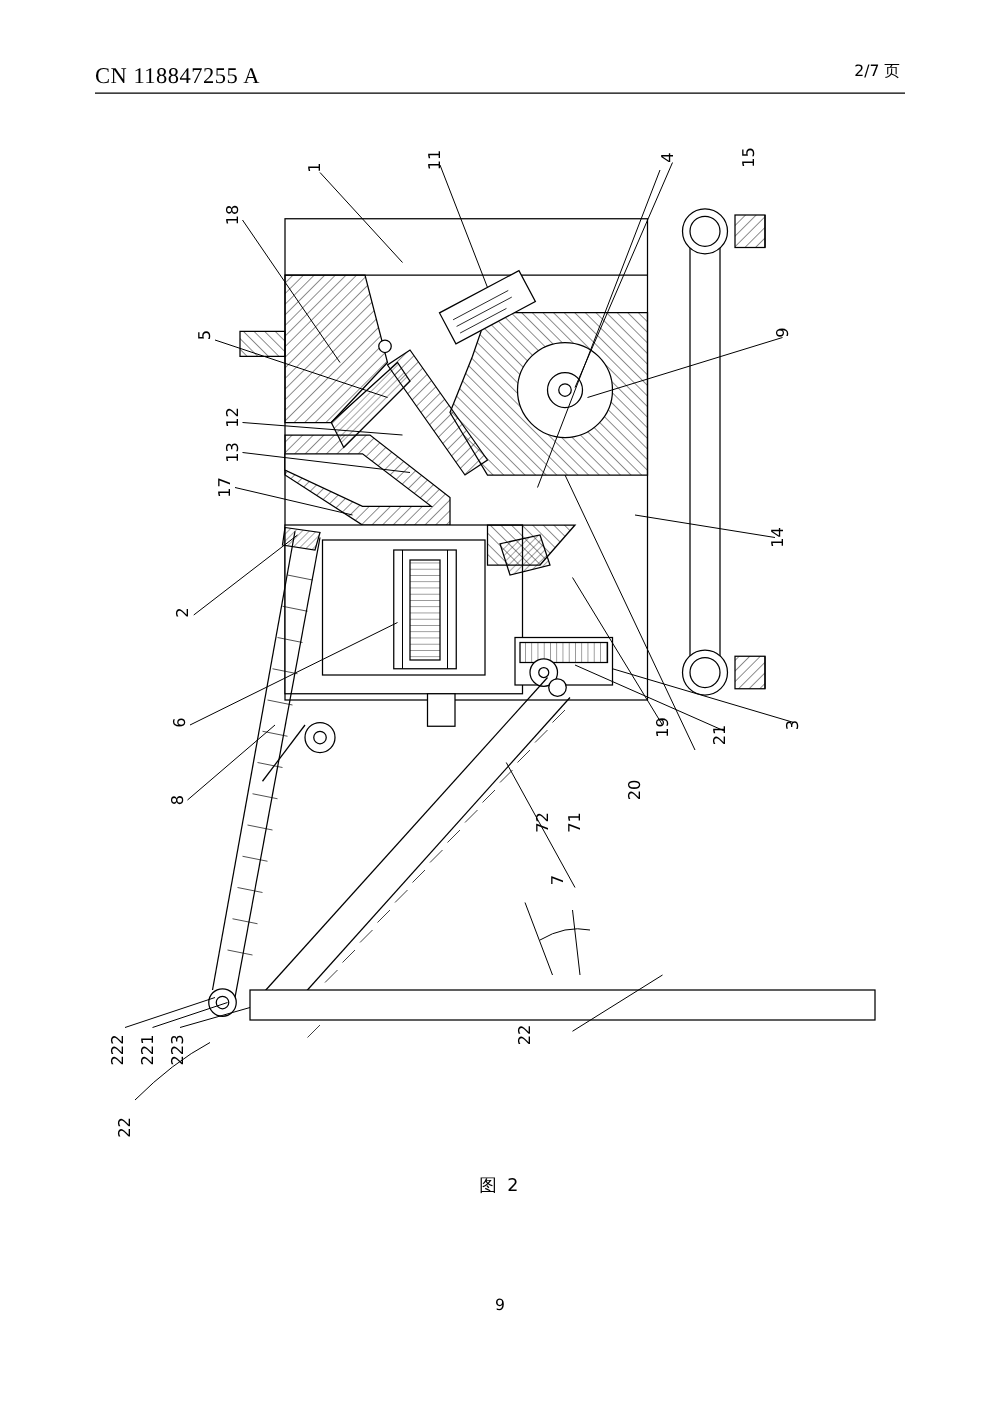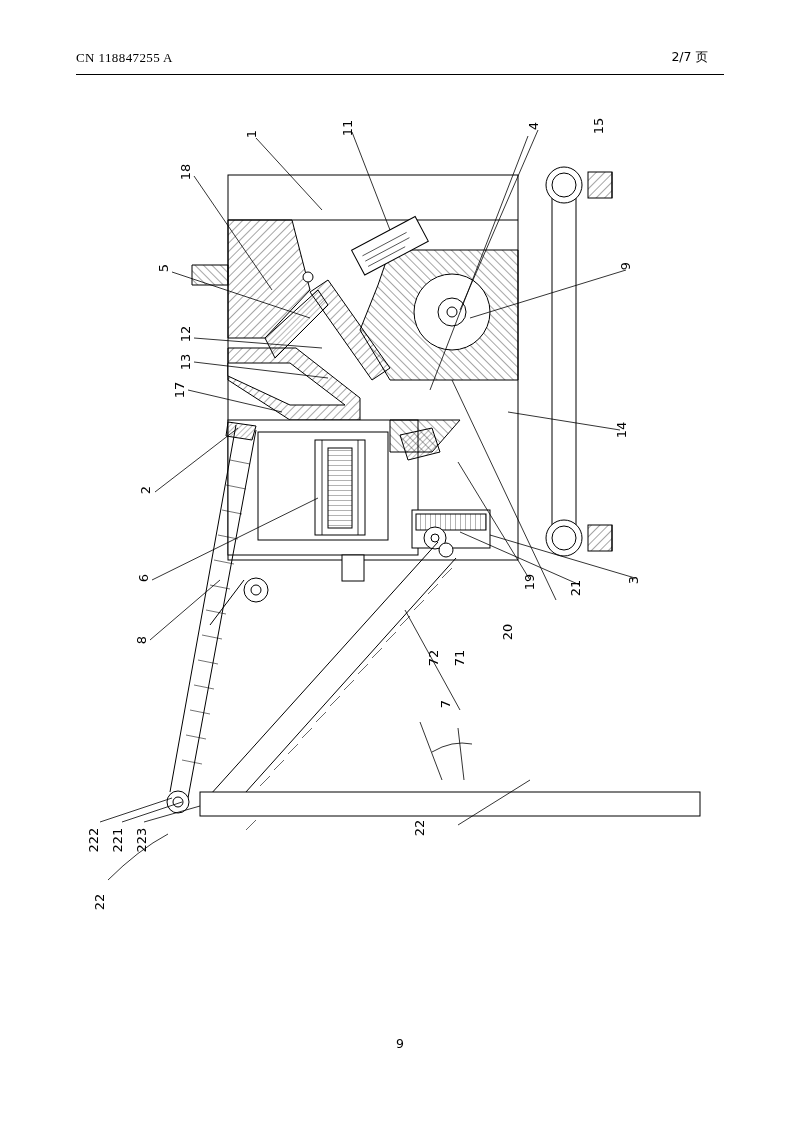--- a/index.html
+++ b/index.html
@@ -24,38 +24,38 @@
     position: absolute;
     left: 76px;
     top: 46px;
     width: 648px;
     height: 30px;
   }
   #header .hdr-left {
     position: absolute;
     left: 0;
     top: 4px;
-    font-size: 13px;
+    font-size: 18px;
     letter-spacing: 0.4px;
     font-family: "Liberation Serif", serif;
   }
   #header .hdr-center {
     position: absolute;
     left: 0;
     right: 0;
     top: 0px;
     text-align: center;
     font-size: 16px;
     letter-spacing: 6px;
     font-family: "DejaVu Sans", sans-serif;
     font-weight: 500;
   }
   #header .hdr-right {
     position: absolute;
-    right: 16px;
+    right: 4px;
     top: 3px;
     font-size: 12.5px;
     font-family: "DejaVu Sans", sans-serif;
   }
   #header .rule {
     position: absolute;
     left: 0;
     right: 0;
     top: 28px;
     border-top: 1px solid #000;
@@ -296,16 +296,17 @@
         <text class="lbl-rot" x="390" y="624" transform="rotate(-90 390 624)" text-anchor="middle">7</text>
         <text class="lbl-rot" x="364" y="748" transform="rotate(-90 364 748)" text-anchor="middle">22</text>
         <text class="lbl-rot" x="38" y="760" transform="rotate(-90 38 760)" text-anchor="middle">222</text>
         <text class="lbl-rot" x="62" y="760" transform="rotate(-90 62 760)" text-anchor="middle">221</text>
         <text class="lbl-rot" x="86" y="760" transform="rotate(-90 86 760)" text-anchor="middle">223</text>
         <text class="lbl-rot" x="44" y="822" transform="rotate(-90 44 822)" text-anchor="middle">22</text>
       </g>
     </svg>
   </div>
 
+  <div id="fig-caption">图 2</div>
 
   <div id="page-number">9</div>
 
 </div>
 
 </body></html>

